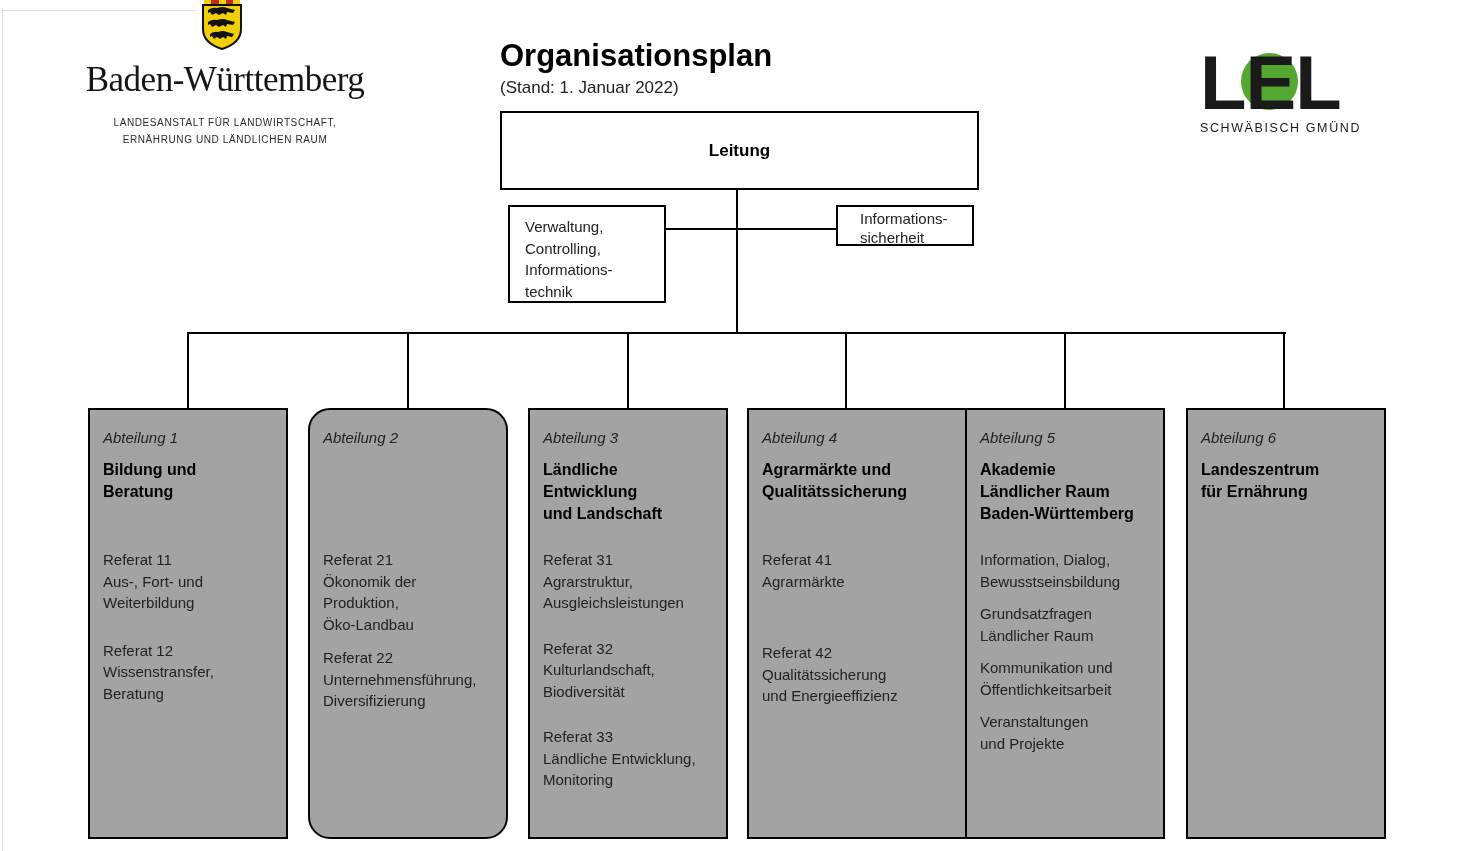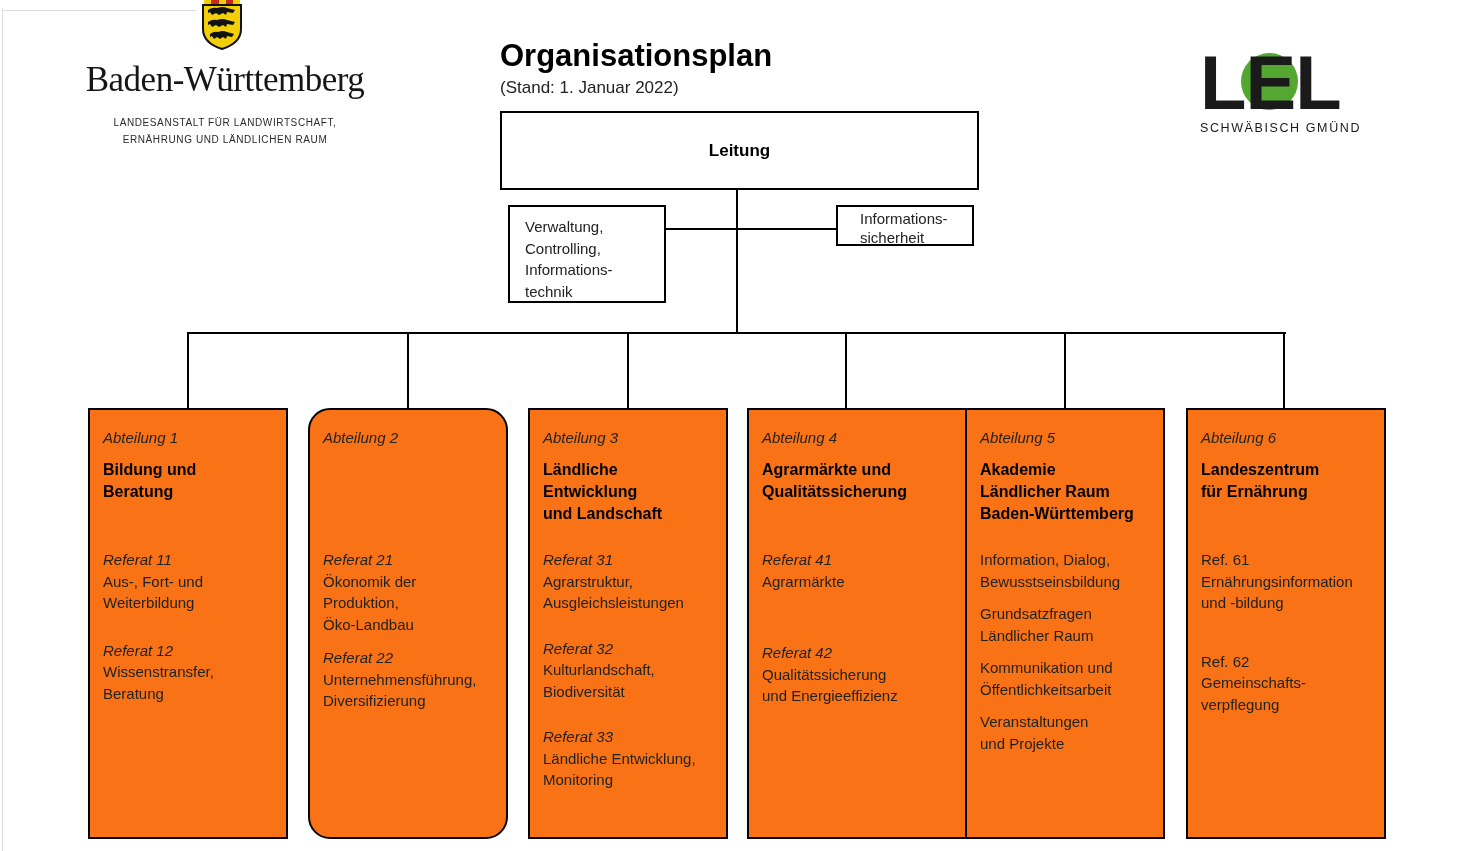--- a/index.html
+++ b/index.html
@@ -36,27 +36,27 @@
   .l-trunk{left:187px;top:332px;width:1099px;height:2px;}
   .drop{top:332px;width:2px;height:76px;}
 
   
   .obox{position:absolute;border:2px solid #000;background:#fff;box-sizing:border-box;}
   .leitung{left:500px;top:111px;width:479px;height:79px;display:flex;align-items:center;justify-content:center;
            font-size:17px;font-weight:bold;color:#000;}
   .staff-left{left:508px;top:205px;width:158px;height:98px;padding:9px 0 0 15px;font-size:15px;line-height:21.5px;}
   .staff-right{left:836px;top:205px;width:138px;height:41px;padding:2px 0 0 22px;font-size:15px;line-height:19px;}
 
-  .dept-box{position:absolute;border:2px solid #000;background:#f97316;box-sizing:border-box;}
+  .dept-box{position:absolute;border:2px solid #000;background:#a3a3a3;box-sizing:border-box;}
   .dept-head{height:139px;box-sizing:border-box;padding:18px 10px 0 13px;}
   .dept-label{font-style:italic;font-size:15px;line-height:20px;margin-bottom:11px;color:#222;}
   .dept-title{font-weight:bold;font-size:16px;line-height:22px;color:#000;white-space:nowrap;}
   .dept-units{padding:0 8px 0 13px;}
   .unit{font-size:15px;line-height:21.5px;}
-  .unit-label{font-style:italic;}
+  .unit-label{}
   .unit-label.upright{font-style:normal;}
 </style>
 </head>
 <body>
 
 <div class="page">
 
   <div class="edge-v"></div>
   <div class="edge-h"></div>
 
@@ -236,28 +236,16 @@
         </div>
       </div>
       <div class="dept-box" style="left: 1186px; top: 408px; width: 200px; height: 431px;">
         <div class="dept-head">
           <div class="dept-label">Abteilung 6</div>
           <div class="dept-title">
             <div>Landeszentrum</div>
             <div>für Ernährung</div>
           </div>
         </div>
-        <div class="dept-units">
-          <div class="unit" style="margin-bottom: 37px;">
-            <div class="unit-label upright">Ref. 61</div>
-            <div class="unit-line">Ernährungsinformation</div>
-            <div class="unit-line">und -bildung</div>
-          </div>
-          <div class="unit" style="margin-bottom: 37px;">
-            <div class="unit-label upright">Ref. 62</div>
-            <div class="unit-line">Gemeinschafts-</div>
-            <div class="unit-line">verpflegung</div>
-          </div>
-        </div>
       </div>
     </div>
 
 </div>
 
 </body></html>

